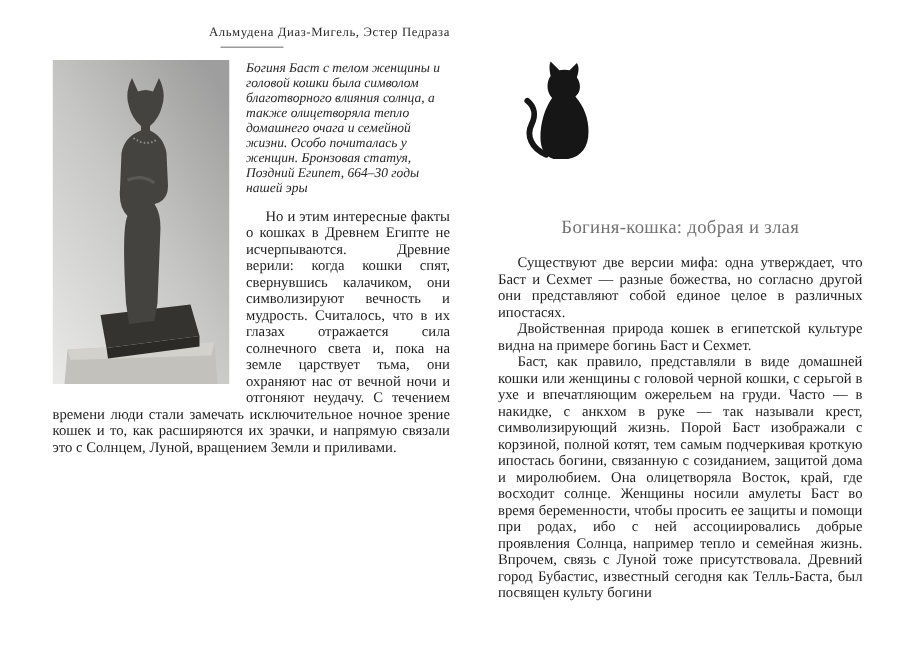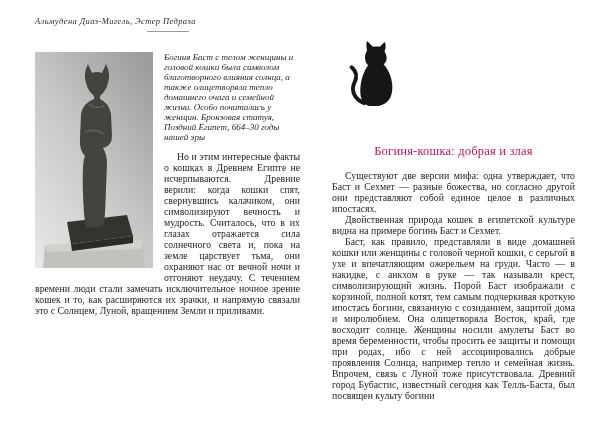--- a/index.html
+++ b/index.html
@@ -9,33 +9,32 @@
     font-family: "Liberation Serif", "DejaVu Serif", serif;
     color: #1e1e1e;
     overflow: hidden;
     position: relative;
   }
   .page { position: absolute; }
 
   
   .page-left { left: 35px; top: 16px; width: 265px; }
   .running-head {
-    text-align: left;
+    text-align: right;
     font-size: 8.5px;
     letter-spacing: 0.4px;
     color: #2a2a2a;
     white-space: nowrap;
-    font-style: italic;
   }
   .header-rule {
     width: 42px; height: 1px;
     background: #9a9a9a;
     margin: 5px auto 0 auto;
   }
-  .left-content { margin-top: 20px; }
+  .left-content { margin-top: 8px; }
   .statue-photo {
     float: left;
     width: 118px; height: 216px;
     margin: 0 11px 6px 0;
     display: block;
   }
   .caption {
     font-style: italic;
     font-size: 9px;
     line-height: 10px;
@@ -55,21 +54,21 @@
 
   
   .page-right { left: 332px; top: 40px; width: 243px; height: 380px; }
   .cat-wrap { margin-left: 15px; height: 68px; }
   .chapter-heading {
     font-size: 12.5px;
     font-weight: normal;
     text-align: center;
     margin: 36px 0 11px 0;
     letter-spacing: 0.2px;
-    color: #be185d;
+    color: #737373;
   }
   .page-number {
     position: absolute;
     left: 0; right: 0;
     top: 362px;
     text-align: center;
     font-size: 8.5px;
     color: #8c8c8c;
     letter-spacing: 1px;
   }

